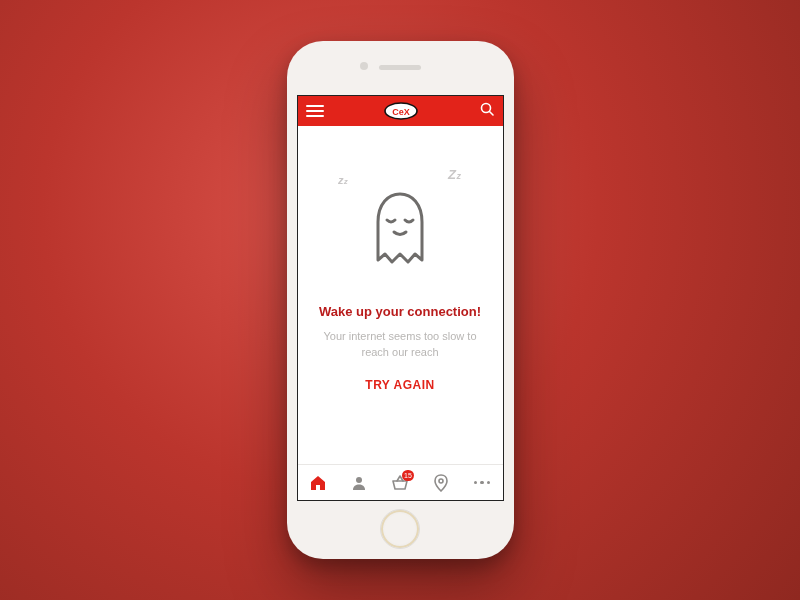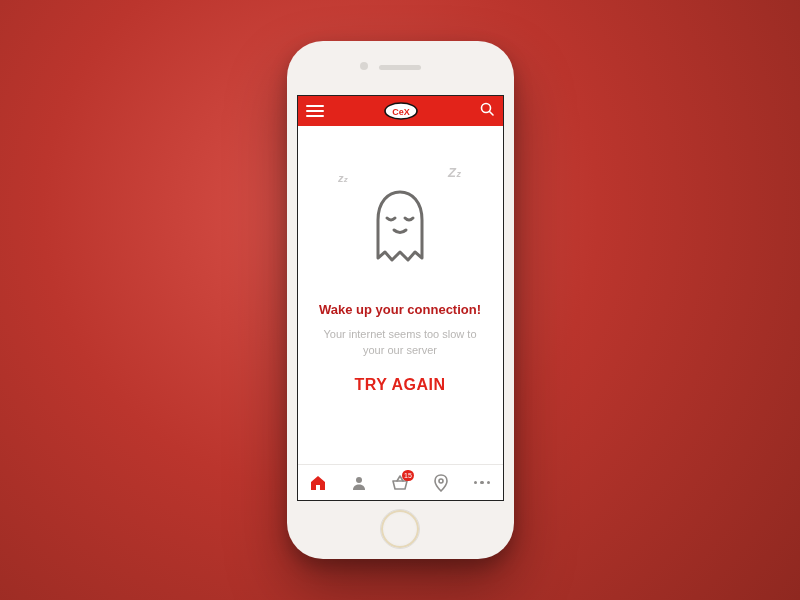--- a/index.html
+++ b/index.html
@@ -76,21 +76,21 @@
   .headline {
     font-size: 13px; font-weight: 600; color: #b91c1c;
     margin-bottom: 10px;
   }
   .subtext {
     font-size: 11px; color: #b8b6b4; line-height: 1.4;
     max-width: 170px;
     margin-bottom: 18px;
   }
   .try-again {
-    font-size: 16px; font-weight: 600; letter-spacing: 0.5px;
+    font-size: 12px; font-weight: 600; letter-spacing: 0.5px;
     color: #e2231a; cursor: pointer;
   }
   .tabbar {
     height: 36px;
     border-top: 1px solid #e9e7e5;
     display: flex;
     background: #fff;
   }
   .tab {
     flex: 1; display: flex; align-items: center; justify-content: center;
@@ -156,21 +156,21 @@
                    L14 72 Z" fill="none" stroke="#6f6d6b" stroke-width="3" stroke-linejoin="round" stroke-linecap="round"></path>
 
           <path d="M23 32 Q27 36 31 32" fill="none" stroke="#6f6d6b" stroke-width="3" stroke-linecap="round"></path>
           <path d="M41 32 Q45 36 49 32" fill="none" stroke="#6f6d6b" stroke-width="3" stroke-linecap="round"></path>
 
           <path d="M30 44 Q36 49 42 44" fill="none" stroke="#6f6d6b" stroke-width="3" stroke-linecap="round"></path>
         </svg>
       </div>
 
       <div class="headline">Wake up your connection!</div>
-      <div class="subtext">Your internet seems too slow to your our server</div>
+      <div class="subtext">Your internet seems too slow to reach our reach</div>
       <div class="try-again">TRY AGAIN</div>
     </div>
 
     <div class="tabbar">
       <div class="tab">
         <svg width="18" height="18" viewBox="0 0 18 18">
           <path d="M2 8 L9 2 L16 8 L16 16 L11 16 L11 11 L7 11 L7 16 L2 16 Z" fill="#e2231a"></path>
         </svg>
       </div>
       <div class="tab">

